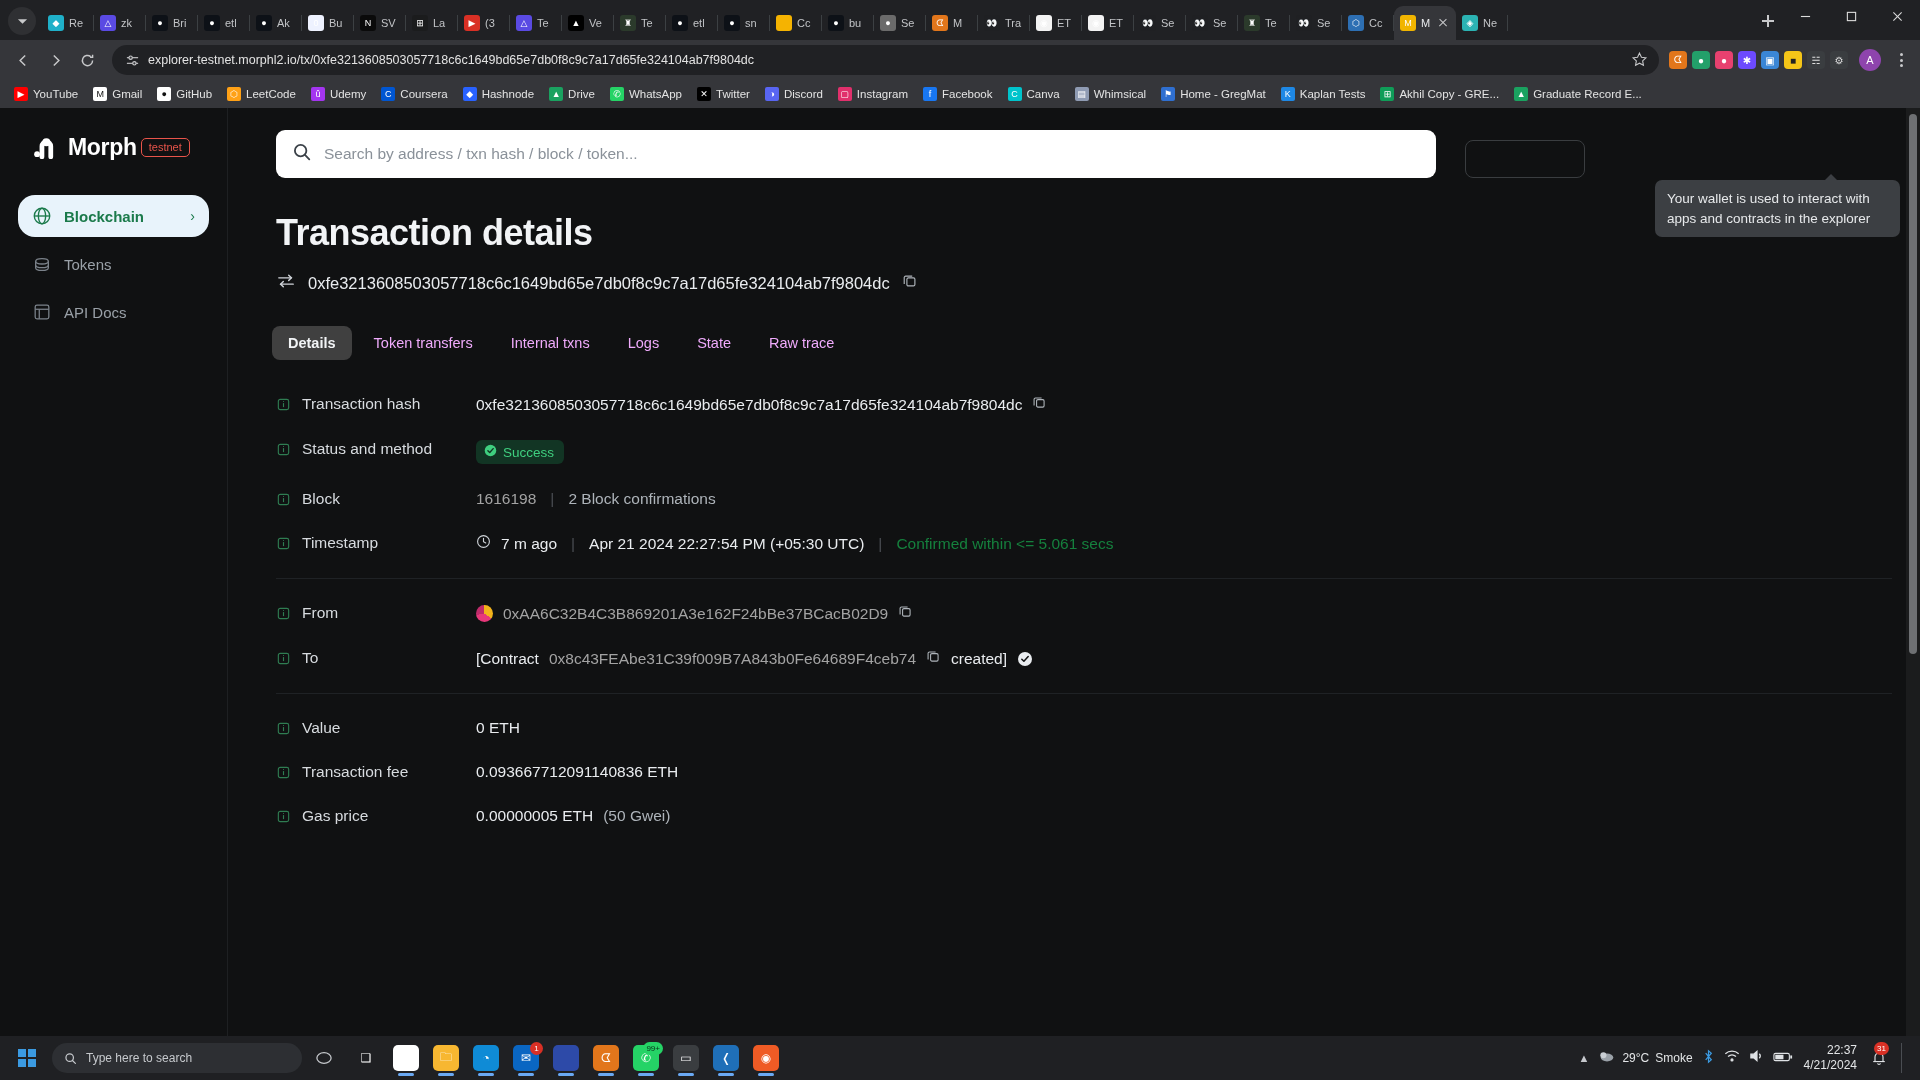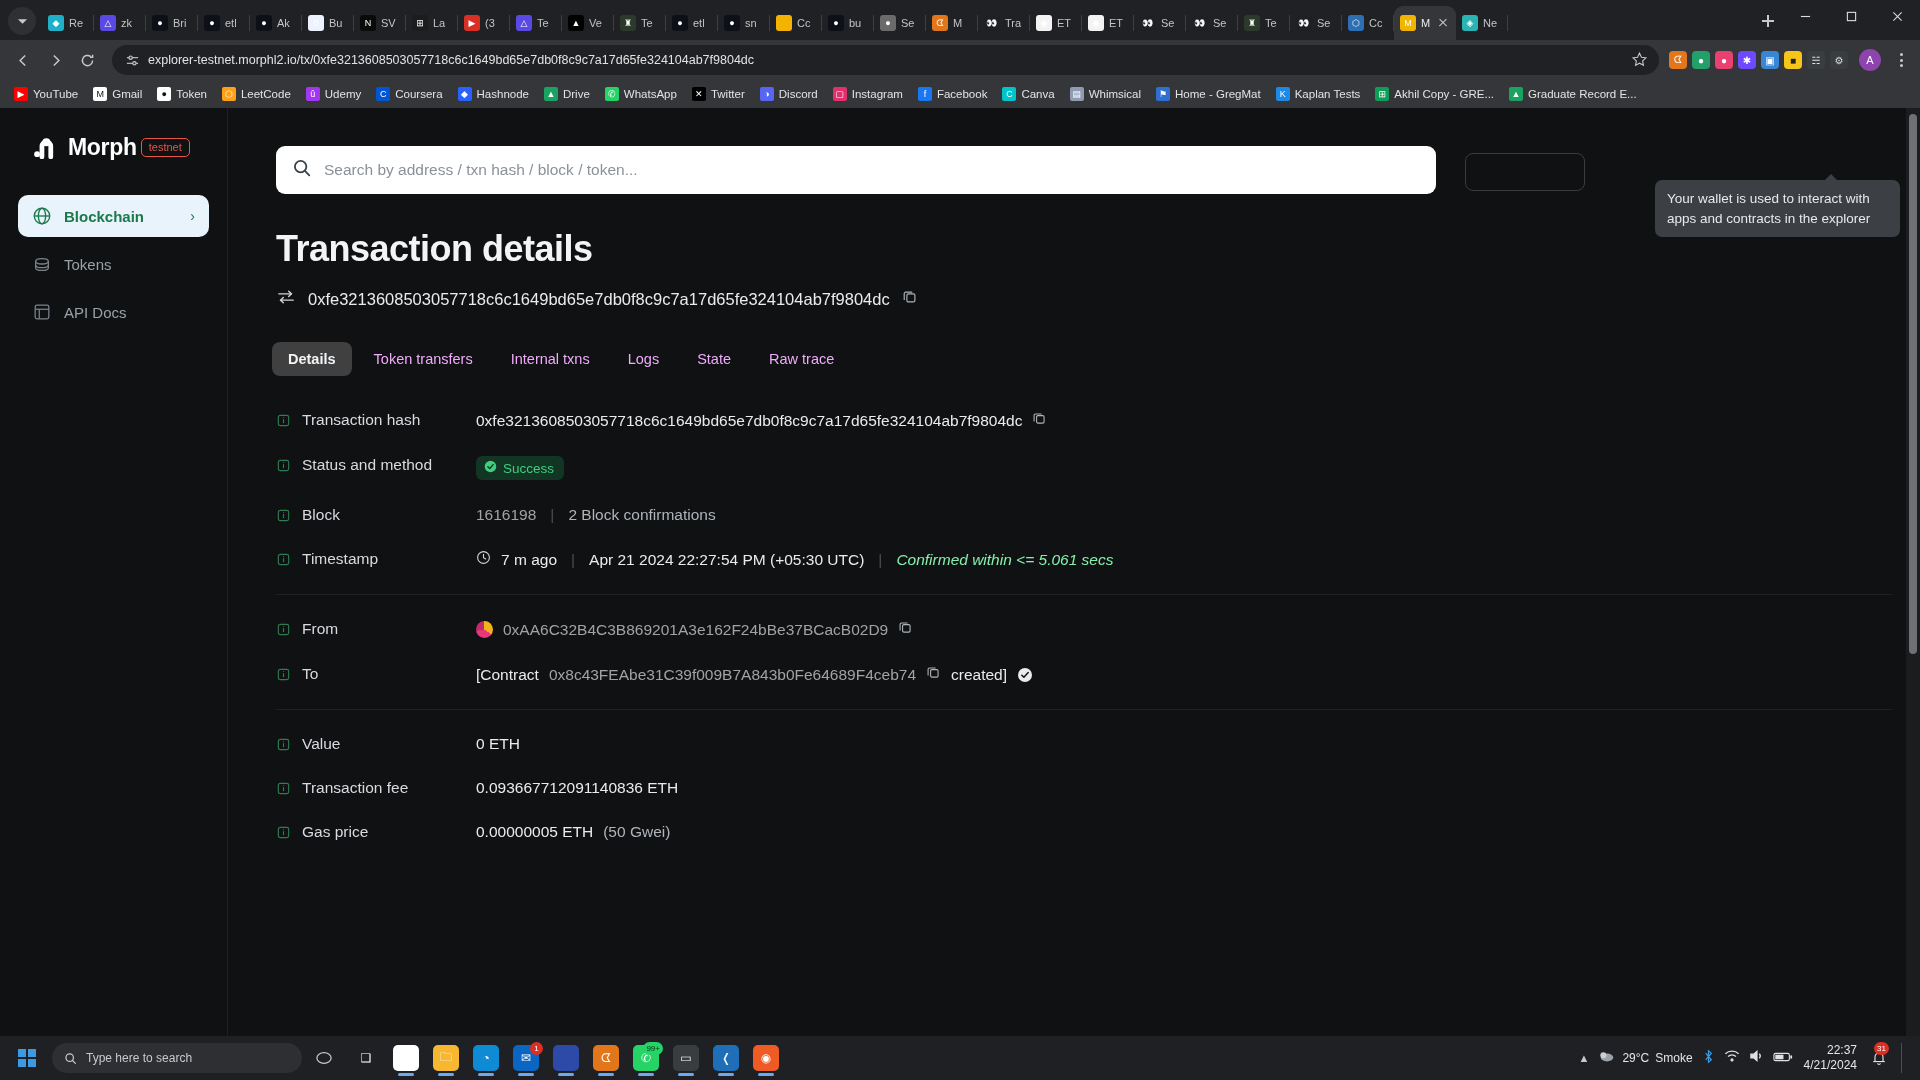--- a/index.html
+++ b/index.html
@@ -144,34 +144,33 @@
   .brand { display: flex; align-items: center; gap: 4px; margin: 8px 0 12px 16px; }
   .brand-logo { display:flex; align-items:center; gap:5px; }
   .brand-name { color: #fff; font-size: 23px; font-weight: 700; letter-spacing: -0.3px; }
   .badge-testnet {
     border: 1px solid #e8544a; color: #e8544a; font-size: 11px;
     border-radius: 5px; padding: 1px 7px 2px 7px; line-height: 1.3;
   }
   .nav { margin-top: 34px; }
   .nav-item {
     display: flex; align-items: center; gap: 12px; padding: 11px 14px;
-    border-radius: 10px; cursor: pointer; margin-bottom: 6px;
+    border-radius: 17px; cursor: pointer; margin-bottom: 6px;
   }
   .nav-item.active { background: #e8f3fb; }
   .nav-item .nlabel { font-size: 15px; color: #9aa1a8; flex: 1; }
   .nav-item.active .nlabel { color: #1b7a4b; font-weight: 600; }
   .nav-chev { color: #1b7a4b; font-size: 14px; }
   .nav-ic { width: 20px; height: 20px; flex: none; display: flex; align-items: center; justify-content: center; }
 
   
   .main { flex: 1; min-width: 0; padding: 0 0 0 0; overflow: hidden; position: relative; }
   .search-row {
-    display: flex; align-items: center; gap: 29px;
+    display: flex; align-items: flex-end; gap: 29px;
     padding: 22px 60px 0 48px;
-    margin-top: 16px;
   }
   .searchbox {
     flex: 1; height: 48px; background: #fff; border-radius: 9px;
     display: flex; align-items: center; gap: 12px; padding: 0 16px;
     max-width: 1160px; cursor: text;
   }
   .search-ph { font-size: 15.5px; color: #8a9199; }
   .wallet-btn {
     width: 120px; height: 38px; border: 1px solid #3a3d40; border-radius: 8px;
     background: #101112; margin-top: 4px; cursor: pointer;
@@ -212,21 +211,21 @@
   .dlabel-wrap { width: 200px; flex: none; display: flex; align-items: center; gap: 11px; }
   .info-ic { width: 15px; height: 15px; flex: none; cursor: pointer; }
   .dlabel { font-size: 15.5px; color: #d7dbdf; }
   .dval { font-size: 15.5px; color: #e9ecef; display: flex; align-items: center; gap: 10px; flex-wrap: wrap; }
   .mono { font-family: "Liberation Sans", sans-serif; }
   .pill-success {
     display: inline-flex; align-items: center; gap: 6px; background: #123524;
     color: #3fcf7f; font-size: 13.5px; border-radius: 6px; padding: 4px 10px 4px 8px;
   }
   .link-green { color: #a3a3a3; cursor: pointer; }
-  .link-blue { color: #86efac; cursor: pointer; font-style: italic; }
+  .link-blue { color: #15803d; cursor: pointer; }
   .sep { color: #4a4e53; margin: 0 4px; }
   .muted { color: #aeb4ba; text-align: center; }
   .divider { height: 1px; background: #1f2225; margin: 12px 0; }
   .addr-dot {
     width: 17px; height: 17px; border-radius: 50%; flex: none;
     background: conic-gradient(#f3b21b 0 35%, #e8377a 35% 72%, #c02b6a 72% 100%);
   }
   .verified { width: 16px; height: 16px; }
 
   
@@ -463,21 +462,21 @@
       <div class="bm">
         <span class="bm-ic" style="background: rgb(255, 0, 0); color: rgb(255, 255, 255);">▶</span>
         <span class="bm-lb">YouTube</span>
       </div>
       <div class="bm">
         <span class="bm-ic" style="background: rgb(255, 255, 255); color: rgb(17, 17, 17);">M</span>
         <span class="bm-lb">Gmail</span>
       </div>
       <div class="bm">
         <span class="bm-ic" style="background: rgb(255, 255, 255); color: rgb(17, 17, 17);">●</span>
-        <span class="bm-lb">Token</span>
+        <span class="bm-lb">GitHub</span>
       </div>
       <div class="bm">
         <span class="bm-ic" style="background: rgb(255, 161, 22); color: rgb(255, 255, 255);">⬡</span>
         <span class="bm-lb">LeetCode</span>
       </div>
       <div class="bm">
         <span class="bm-ic" style="background: rgb(164, 53, 240); color: rgb(255, 255, 255);">û</span>
         <span class="bm-lb">Udemy</span>
       </div>
       <div class="bm">

